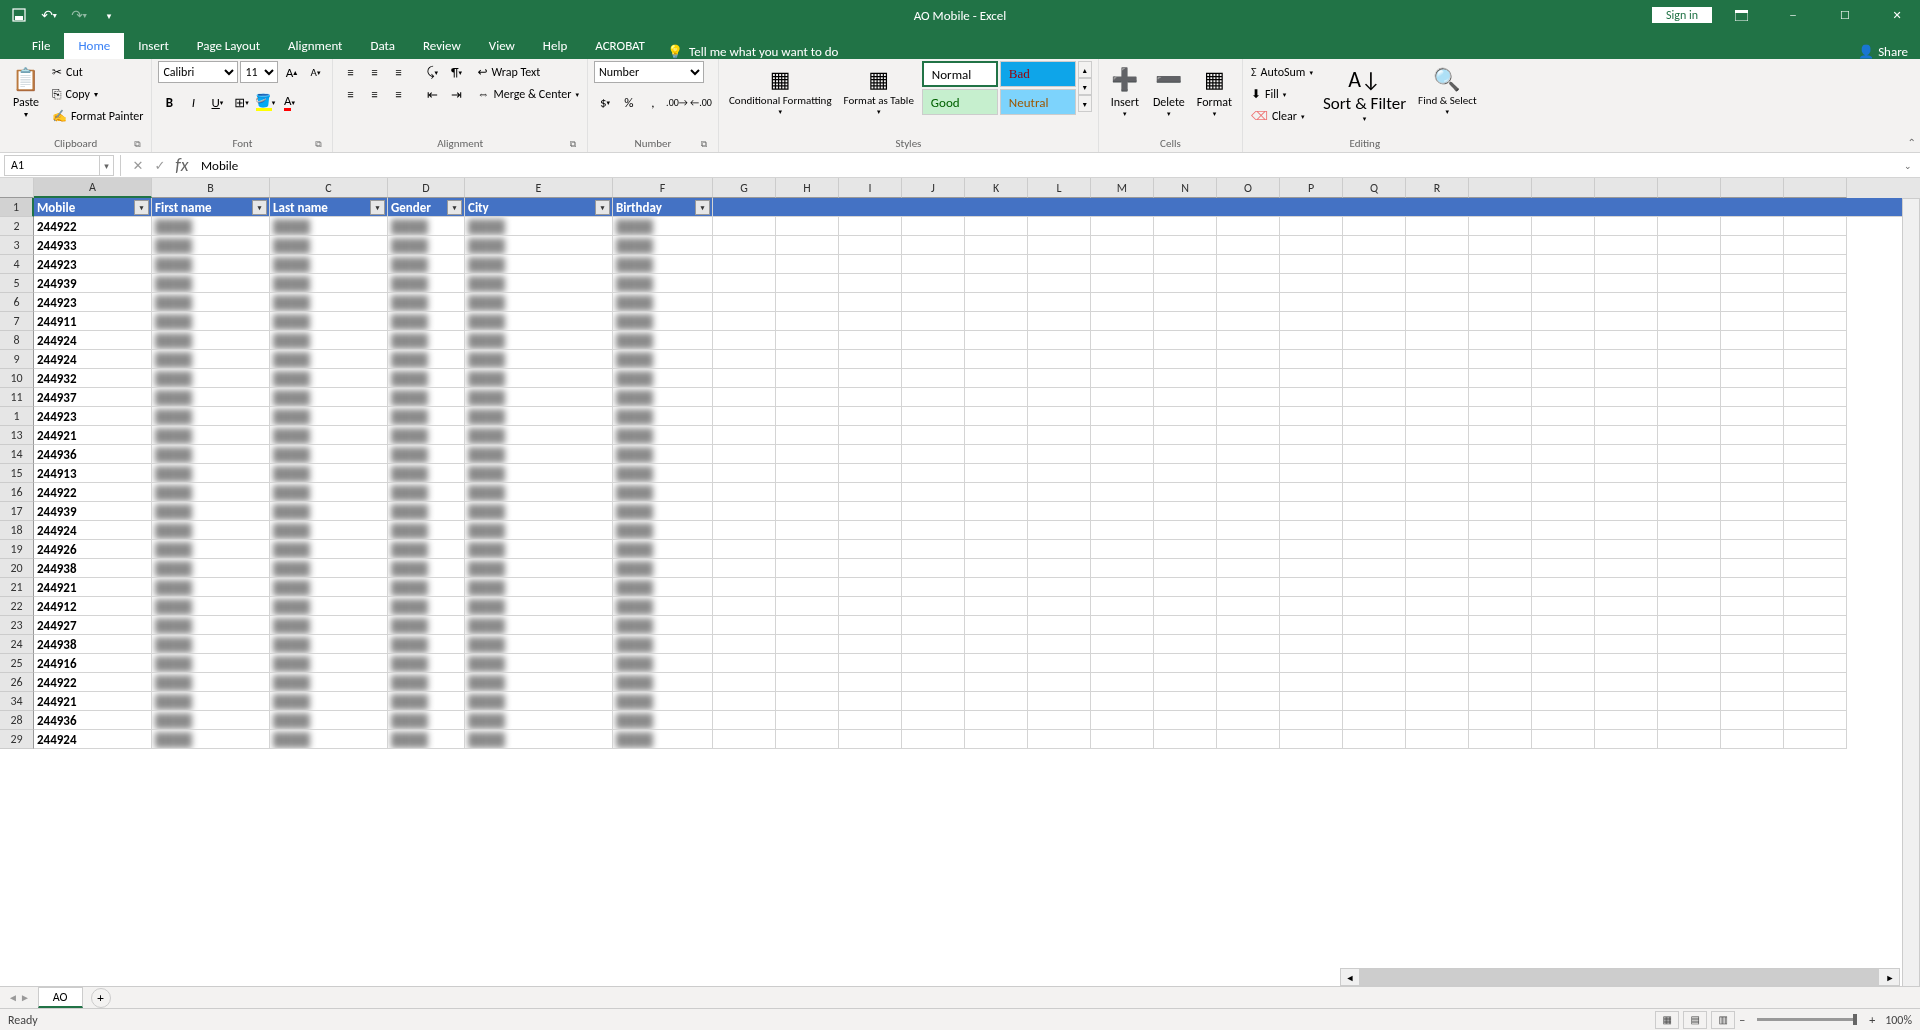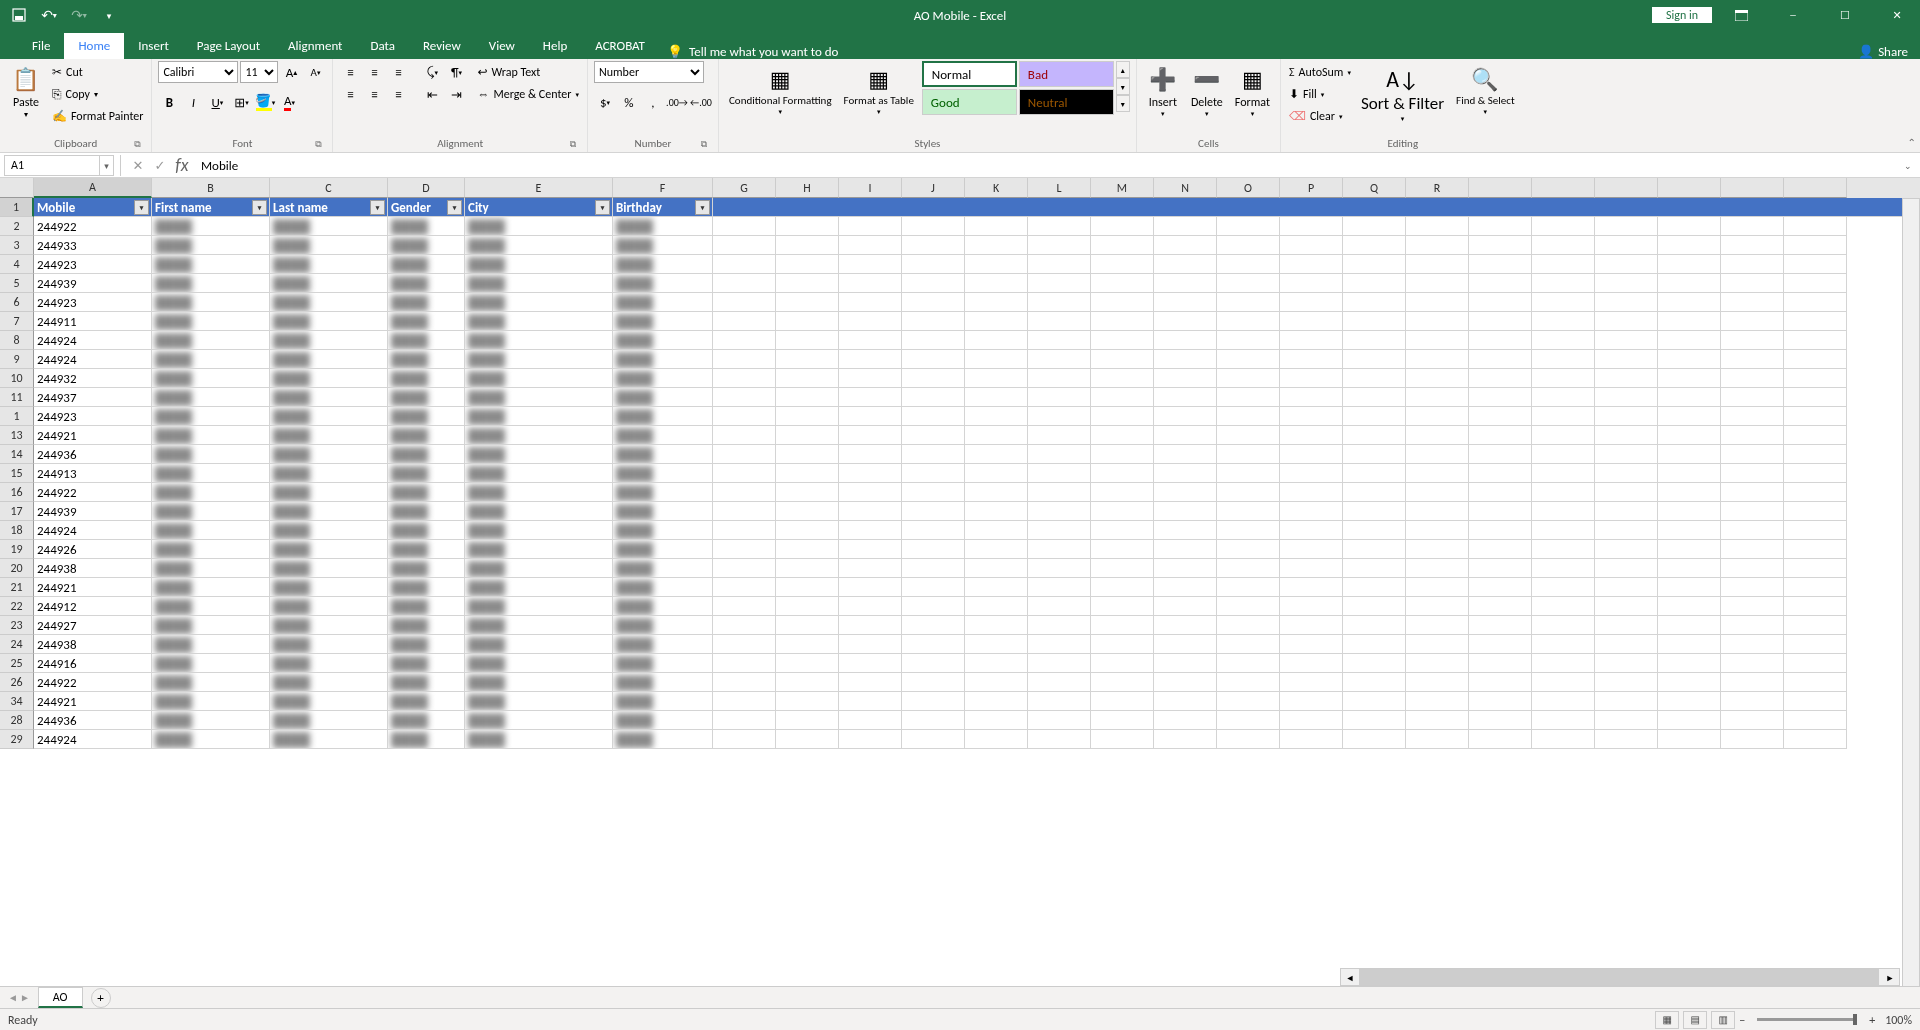--- a/index.html
+++ b/index.html
@@ -36,25 +36,25 @@
 
 .font-row1 { display: flex; align-items: center; gap: 2px; margin-bottom: 4px; }
 .font-select { border: 1px solid #ababab; background: #fff; font-size: 12px; height: 22px; }
 .font-name { width: 80px; }
 .font-size { width: 38px; }
 .icon-btn { width: 22px; height: 22px; display: flex; align-items: center; justify-content: center; font-size: 13px; cursor: pointer; border: 1px solid transparent; }
 .icon-row { display: flex; gap: 2px; }
 
 .num-select { border: 1px solid #ababab; background: #fff; font-size: 12px; height: 22px; width: 110px; }
 
-.style-cell { border: 1px solid #ccc; padding: 2px 8px; font-size: 13px; width: 95px; height: 26px; display: flex; align-items: center; }
+.style-cell { border: 1px solid #ccc; padding: 2px 8px; font-size: 13px; width: 76px; height: 26px; display: flex; align-items: center; }
 .style-normal { background: #fff; border: 2px solid #217346; }
-.style-bad { background: #c4b5fd; color: #9c0006; }
+.style-bad { background: #0ea5e9; color: #9c0006; font-family: Liberation Serif, serif; }
 .style-good { background: #c6efce; color: #006100; }
-.style-neutral { background: #000000; color: #9c5700; }
+.style-neutral { background: #7dd3fc; color: #9c5700; }
 .styles-grid { display: grid; grid-template-columns: 1fr 1fr; gap: 2px; }
 .style-arrows { display: flex; flex-direction: column; margin-left: 2px; }
 .style-arrow { width: 14px; height: 17px; border: 1px solid #ccc; font-size: 8px; display: flex; align-items: center; justify-content: center; cursor: pointer; }
 
 .collapse-ribbon { position: absolute; right: 4px; bottom: 3px; font-size: 10px; color: #666; cursor: pointer; }
 
 
 .formula-bar { height: 25px; border-bottom: 1px solid #d4d4d4; display: flex; align-items: center; background: #fff; }
 .name-box { width: 96px; border: 1px solid #ccc; margin: 1px 0 1px 4px; padding: 2px 6px; font-size: 12px; background: #fff; height: 21px; }
 .name-dd { width: 14px; text-align: center; font-size: 9px; color: #666; border: 1px solid #ccc; border-left: none; height: 21px; display: flex; align-items: center; justify-content: center; cursor: pointer; }
@@ -71,21 +71,21 @@
 .row-h { height: 19px; border-right: 1px solid #999; border-bottom: 1px solid #ccc; font-size: 12px; color: #333; display: flex; align-items: center; justify-content: center; }
 .row-h.sel { background: #d2d2d2; border-right: 2px solid #217346; }
 .cells { position: relative; }
 .row { display: flex; height: 19px; }
 .cell { border-right: 1px solid #d4d4d4; border-bottom: 1px solid #d4d4d4; font-size: 13px; padding: 0 3px; overflow: hidden; white-space: nowrap; display: flex; align-items: center; }
 .hdr-row .cell { background: #4472c4; color: #fff; font-weight: bold; position: relative; }
 .hdr-row .dd { position: absolute; right: 2px; top: 2px; width: 15px; height: 15px; background: #e7e7e7; border: 1px solid #999; display: flex; align-items: center; justify-content: center; font-size: 7px; color: #333; cursor: pointer; }
 .active-cell { border: 2px solid #217346; position: absolute; pointer-events: none; }
 .blur { filter: blur(3px); color: #888; }
 
-.cA { width: 118px; } .cB { width: 118px; } .cC { width: 118px; } .cD { width: 77px; } .cE { width: 148px; } .cF { width: 100px; }
+.cA { width: 118px; font-weight: bold; } .cB { width: 118px; } .cC { width: 118px; } .cD { width: 77px; } .cE { width: 148px; } .cF { width: 100px; }
 .cRest { width: 63px; }
 
 
 .sheet-bar { height: 22px; border-top: 1px solid #ccc; background: #f3f2f1; display: flex; align-items: center; position: absolute; bottom: 22px; left: 0; right: 0; }
 .sheet-nav { display: flex; gap: 2px; padding: 0 8px; }
 .sheet-nav-btn { font-size: 10px; color: #999; cursor: pointer; }
 .sheet-tab { background: #fff; border: 1px solid #ccc; border-bottom: 2px solid #217346; padding: 2px 14px; font-size: 12px; cursor: pointer; }
 .sheet-add { width: 20px; height: 20px; border: 1px solid #ccc; border-radius: 50%; display: flex; align-items: center; justify-content: center; margin-left: 8px; font-size: 13px; cursor: pointer; }
 .hscroll { position: absolute; right: 20px; bottom: 22px; width: 560px; height: 18px; background: #f0f0f0; border: 1px solid #ccc; display: flex; }
 .hscroll-track { flex: 1; position: relative; }

